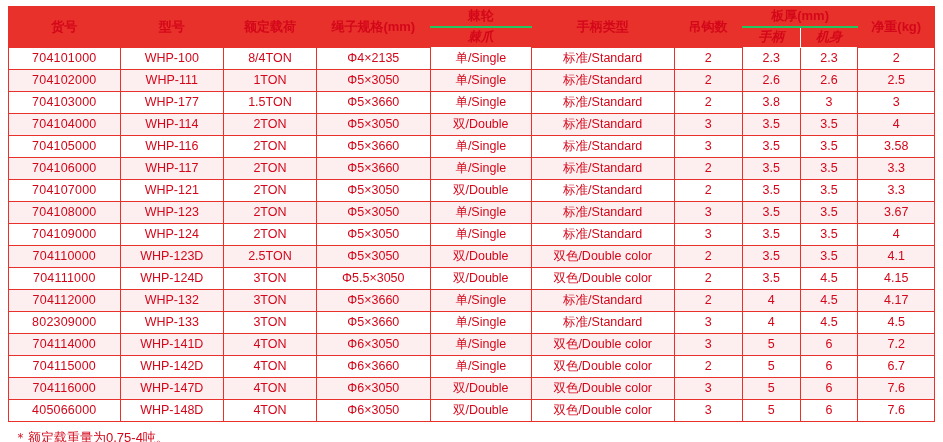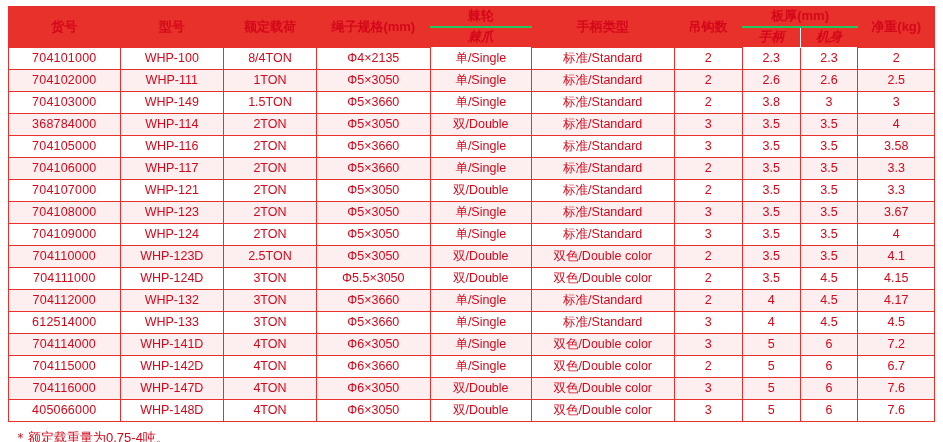--- a/index.html
+++ b/index.html
@@ -135,32 +135,32 @@
           <td>Φ5×3050</td>
           <td>单/Single</td>
           <td>标准/Standard</td>
           <td>2</td>
           <td>2.6</td>
           <td>2.6</td>
           <td>2.5</td>
         </tr>
         <tr>
           <td class="code">704103000</td>
-          <td>WHP-149</td>
+          <td>WHP-177</td>
           <td>1.5TON</td>
           <td>Φ5×3660</td>
           <td>单/Single</td>
           <td>标准/Standard</td>
           <td>2</td>
           <td>3.8</td>
           <td>3</td>
           <td>3</td>
         </tr>
         <tr class="alt">
-          <td class="code">368784000</td>
+          <td class="code">704104000</td>
           <td>WHP-114</td>
           <td>2TON</td>
           <td>Φ5×3050</td>
           <td>双/Double</td>
           <td>标准/Standard</td>
           <td>3</td>
           <td>3.5</td>
           <td>3.5</td>
           <td>4</td>
         </tr>
@@ -254,21 +254,21 @@
           <td>3TON</td>
           <td>Φ5×3660</td>
           <td>单/Single</td>
           <td>标准/Standard</td>
           <td>2</td>
           <td>4</td>
           <td>4.5</td>
           <td>4.17</td>
         </tr>
         <tr>
-          <td class="code">612514000</td>
+          <td class="code">802309000</td>
           <td>WHP-133</td>
           <td>3TON</td>
           <td>Φ5×3660</td>
           <td>单/Single</td>
           <td>标准/Standard</td>
           <td>3</td>
           <td>4</td>
           <td>4.5</td>
           <td>4.5</td>
         </tr>

